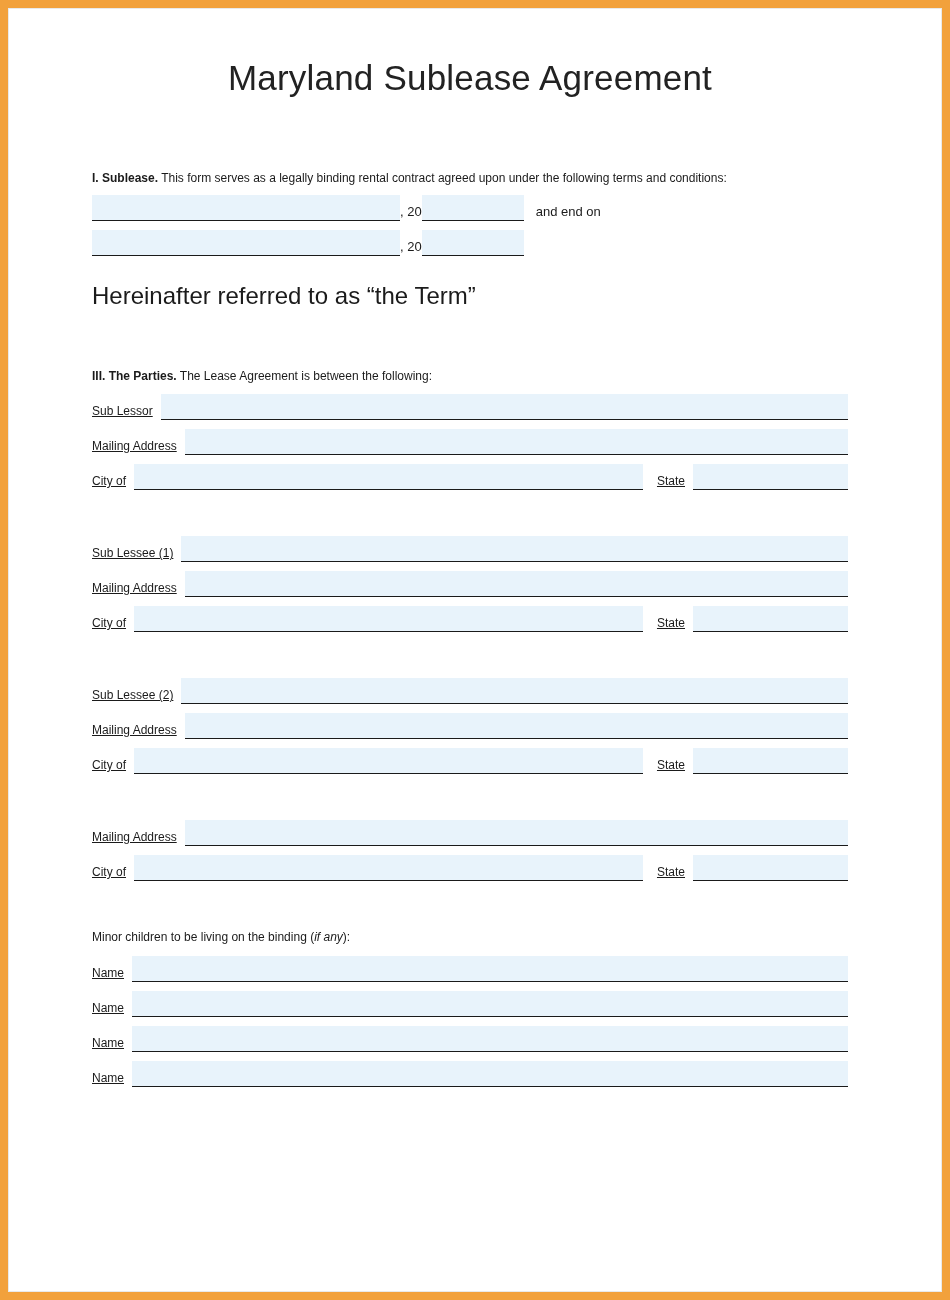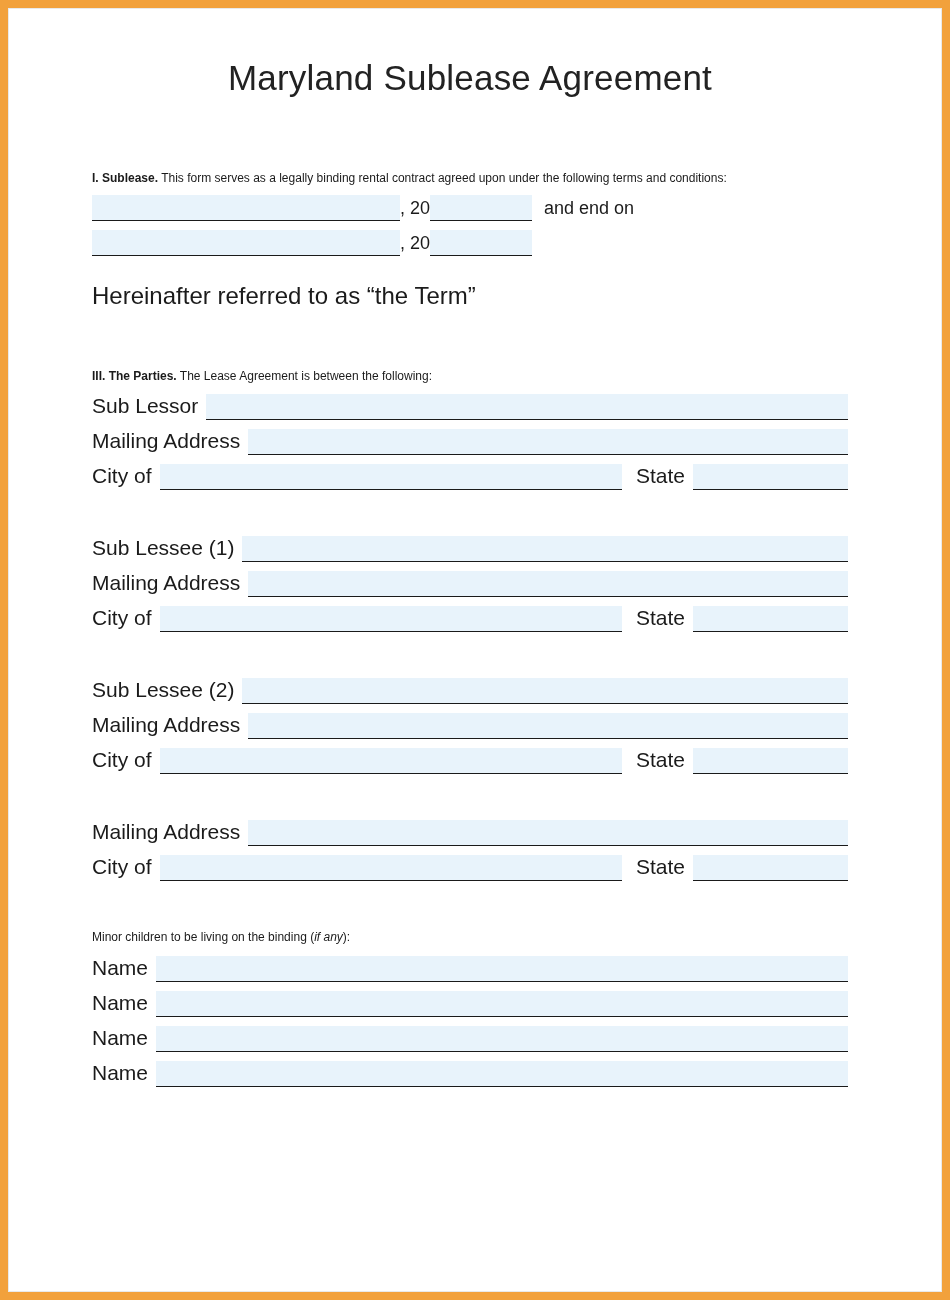--- a/index.html
+++ b/index.html
@@ -33,26 +33,27 @@
   .hereinafter { margin-top: 26px; font-size: 24px; }
   .sec-iii { margin-top: 58px; }
 
   .row {
     display: flex;
     align-items: flex-end;
     margin-bottom: 9px;
     min-height: 26px;
   }
   .label {
-    font-size: 21px;
+    font-size: 12px;
     white-space: nowrap;
     padding-bottom: 2px;
+    text-decoration: underline;
   }
   .inline-text {
-    font-size: 18px;
+    font-size: 13px;
     white-space: nowrap;
     padding-bottom: 2px;
   }
   .field {
     background: #e8f3fb;
     border-bottom: 1.5px solid #1a1a1a;
     height: 26px;
     margin-left: 8px;
   }
   .grow { flex: 1 1 auto; }

